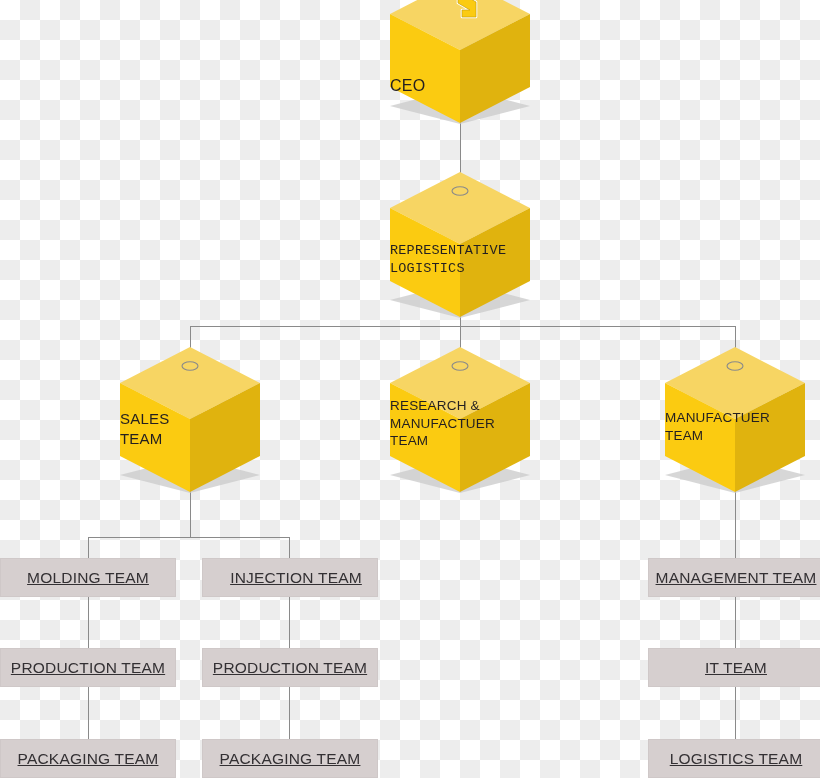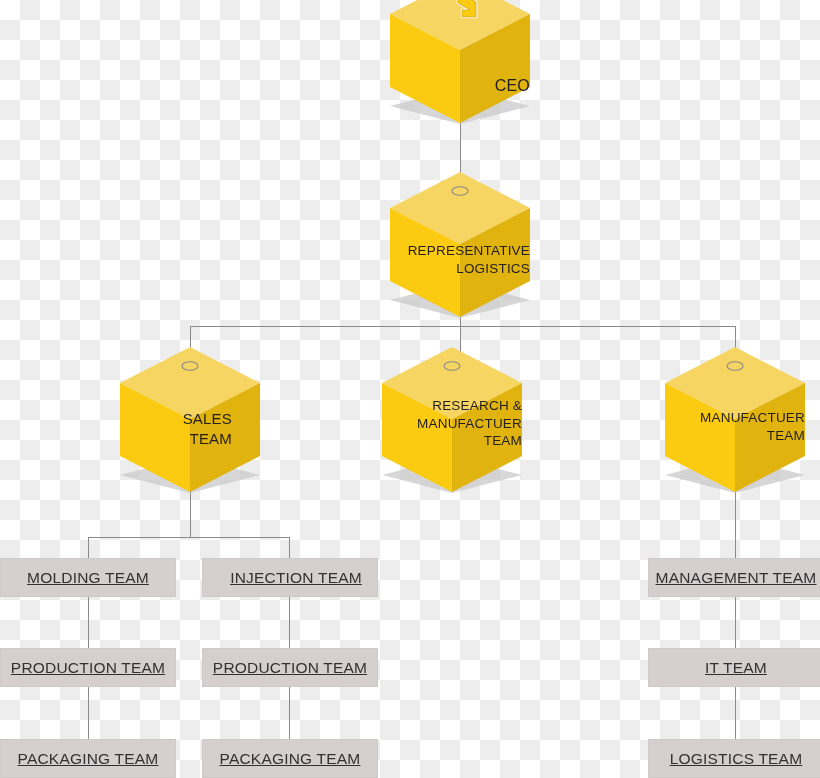--- a/index.html
+++ b/index.html
@@ -41,21 +41,21 @@
     position: absolute;
     left: 0;
     background: #c9c9c9;
     opacity: .75;
   }
   .cube svg { position: absolute; left: 0; top: 0; overflow: visible; }
   .cube .cube-label {
     position: absolute;
     left: 0;
     width: 100%;
-    text-align: right;
+    text-align: left;
     color: #231f20;
     font-family: "Liberation Sans", sans-serif;
     font-weight: 400;
     letter-spacing: .2px;
     line-height: 1.30;
     pointer-events: none;
   }
 
   
   .flatbox {
@@ -125,42 +125,42 @@
 
   <div class="cube" style="left:390px; top:172px; width:140px; height:145px;">
     <div class="shadow" style="top:110px; width:140px; height:36px;
                 clip-path: polygon(50% 0%, 100% 50%, 50% 100%, 0% 50%);"></div>
     <svg width="140" height="145" viewBox="0 0 140 145">
       <polygon points="70,0 140,36 70,72 0,36" fill="#f7d563"></polygon>
       <polygon points="0,36 70,72 70,145 0,109" fill="#fbcb11"></polygon>
       <polygon points="140,36 140,109 70,145 70,72" fill="#e0b30e"></polygon>
       <ellipse cx="70" cy="19" rx="8" ry="4.2" fill="none" stroke="#8a8a8a" stroke-width="1.1"></ellipse>
     </svg>
-    <div class="cube-label" style="top:70px; font-size:13.5px;">
+    <div class="cube-label" style="top:70px; font-size:13.5px;font-family:Liberation Mono, monospace;">
       <div>REPRESENTATIVE</div>
       <div>LOGISTICS</div>
     </div>
   </div>
 
   <div class="cube" style="left:120px; top:347px; width:112px; height:145px;">
     <div class="shadow" style="top:110px; width:140px; height:36px;
                 clip-path: polygon(50% 0%, 100% 50%, 50% 100%, 0% 50%);"></div>
     <svg width="140" height="145" viewBox="0 0 140 145">
       <polygon points="70,0 140,36 70,72 0,36" fill="#f7d563"></polygon>
       <polygon points="0,36 70,72 70,145 0,109" fill="#fbcb11"></polygon>
       <polygon points="140,36 140,109 70,145 70,72" fill="#e0b30e"></polygon>
       <ellipse cx="70" cy="19" rx="8" ry="4.2" fill="none" stroke="#8a8a8a" stroke-width="1.1"></ellipse>
     </svg>
     <div class="cube-label" style="top:62px; font-size:15px;">
       <div>SALES</div>
       <div>TEAM</div>
     </div>
   </div>
 
-  <div class="cube" style="left:382px; top:347px; width:140px; height:145px;">
+  <div class="cube" style="left:390px; top:347px; width:140px; height:145px;">
     <div class="shadow" style="top:110px; width:140px; height:36px;
                 clip-path: polygon(50% 0%, 100% 50%, 50% 100%, 0% 50%);"></div>
     <svg width="140" height="145" viewBox="0 0 140 145">
       <polygon points="70,0 140,36 70,72 0,36" fill="#f7d563"></polygon>
       <polygon points="0,36 70,72 70,145 0,109" fill="#fbcb11"></polygon>
       <polygon points="140,36 140,109 70,145 70,72" fill="#e0b30e"></polygon>
       <ellipse cx="70" cy="19" rx="8" ry="4.2" fill="none" stroke="#8a8a8a" stroke-width="1.1"></ellipse>
     </svg>
     <div class="cube-label" style="top:50px; font-size:13.5px;">
       <div>RESEARCH &amp;</div>

